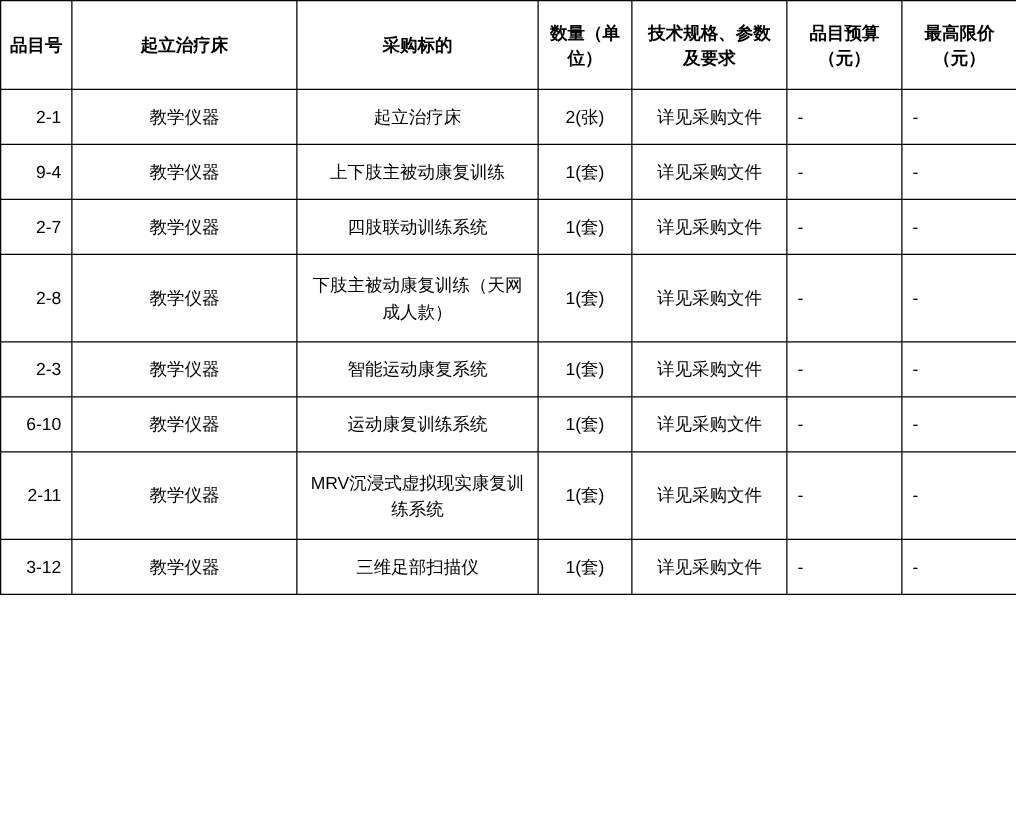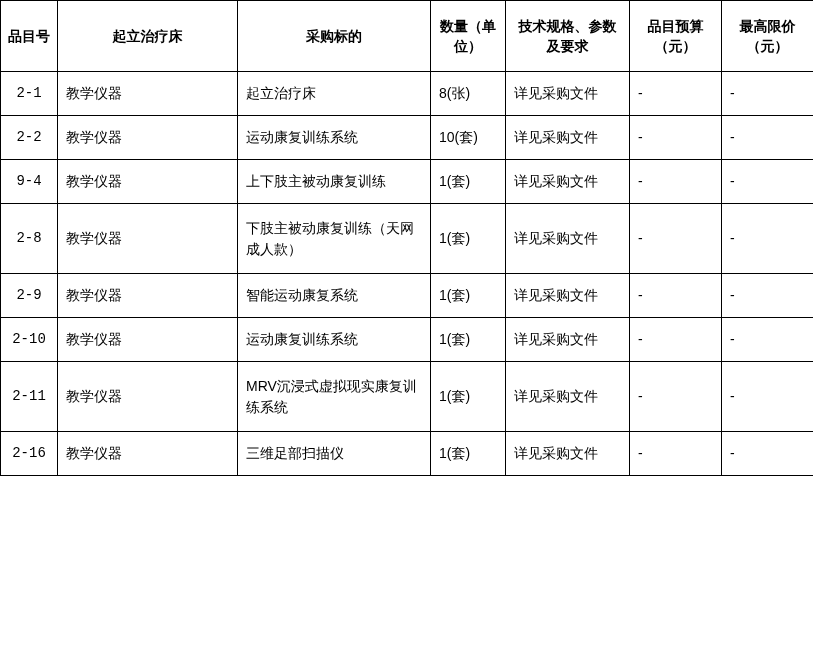--- a/index.html
+++ b/index.html
@@ -42,29 +42,28 @@
   table.proc-table thead th {
     text-align: center;
     font-weight: bold;
     height: 62px;
     padding: 4px 6px;
   }
   table.proc-table tbody td {
     font-weight: normal;
   }
   td.col-code {
-    text-align: center;
+    text-align: right;
     padding-left: 8px;
-    font-family: Liberation Mono, monospace;
   }
   td.col-name,
   td.col-target,
   td.col-qty,
   td.col-spec {
-    text-align: left;
+    text-align: center;
   }
   td.col-budget,
   td.col-cap {
     text-align: left;
   }
   tbody tr { height: 44px; }
   tbody tr.tall { height: 70px; }
 </style>
 </head>
 <body>
@@ -89,81 +88,81 @@
         <th>技术规格、参数及要求</th>
         <th>品目预算（元）</th>
         <th>最高限价（元）</th>
       </tr>
     </thead>
     <tbody id="table-body">
         <tr>
           <td class="col-code">2-1</td>
           <td class="col-name">教学仪器</td>
           <td class="col-target">起立治疗床</td>
-          <td class="col-qty">8(张)</td>
-          <td class="col-spec">详见采购文件</td>
-          <td class="col-budget">-</td>
-          <td class="col-cap">-</td>
-        </tr>
-        <tr>
-          <td class="col-code">2-2</td>
-          <td class="col-name">教学仪器</td>
-          <td class="col-target">运动康复训练系统</td>
-          <td class="col-qty">10(套)</td>
+          <td class="col-qty">2(张)</td>
           <td class="col-spec">详见采购文件</td>
           <td class="col-budget">-</td>
           <td class="col-cap">-</td>
         </tr>
         <tr>
           <td class="col-code">9-4</td>
           <td class="col-name">教学仪器</td>
           <td class="col-target">上下肢主被动康复训练</td>
+          <td class="col-qty">1(套)</td>
+          <td class="col-spec">详见采购文件</td>
+          <td class="col-budget">-</td>
+          <td class="col-cap">-</td>
+        </tr>
+        <tr>
+          <td class="col-code">2-7</td>
+          <td class="col-name">教学仪器</td>
+          <td class="col-target">四肢联动训练系统</td>
           <td class="col-qty">1(套)</td>
           <td class="col-spec">详见采购文件</td>
           <td class="col-budget">-</td>
           <td class="col-cap">-</td>
         </tr>
         <tr class="tall">
           <td class="col-code">2-8</td>
           <td class="col-name">教学仪器</td>
           <td class="col-target">下肢主被动康复训练（天网成人款）</td>
           <td class="col-qty">1(套)</td>
           <td class="col-spec">详见采购文件</td>
           <td class="col-budget">-</td>
           <td class="col-cap">-</td>
         </tr>
         <tr>
-          <td class="col-code">2-9</td>
+          <td class="col-code">2-3</td>
           <td class="col-name">教学仪器</td>
           <td class="col-target">智能运动康复系统</td>
           <td class="col-qty">1(套)</td>
           <td class="col-spec">详见采购文件</td>
           <td class="col-budget">-</td>
           <td class="col-cap">-</td>
         </tr>
         <tr>
-          <td class="col-code">2-10</td>
+          <td class="col-code">6-10</td>
           <td class="col-name">教学仪器</td>
           <td class="col-target">运动康复训练系统</td>
           <td class="col-qty">1(套)</td>
           <td class="col-spec">详见采购文件</td>
           <td class="col-budget">-</td>
           <td class="col-cap">-</td>
         </tr>
         <tr class="tall">
           <td class="col-code">2-11</td>
           <td class="col-name">教学仪器</td>
           <td class="col-target">MRV沉浸式虚拟现实康复训练系统</td>
           <td class="col-qty">1(套)</td>
           <td class="col-spec">详见采购文件</td>
           <td class="col-budget">-</td>
           <td class="col-cap">-</td>
         </tr>
         <tr>
-          <td class="col-code">2-16</td>
+          <td class="col-code">3-12</td>
           <td class="col-name">教学仪器</td>
           <td class="col-target">三维足部扫描仪</td>
           <td class="col-qty">1(套)</td>
           <td class="col-spec">详见采购文件</td>
           <td class="col-budget">-</td>
           <td class="col-cap">-</td>
         </tr>
       </tbody>
   </table>
 </div>

